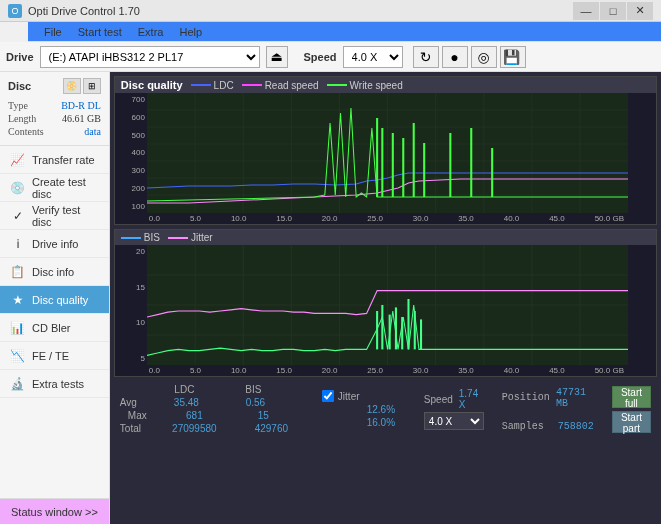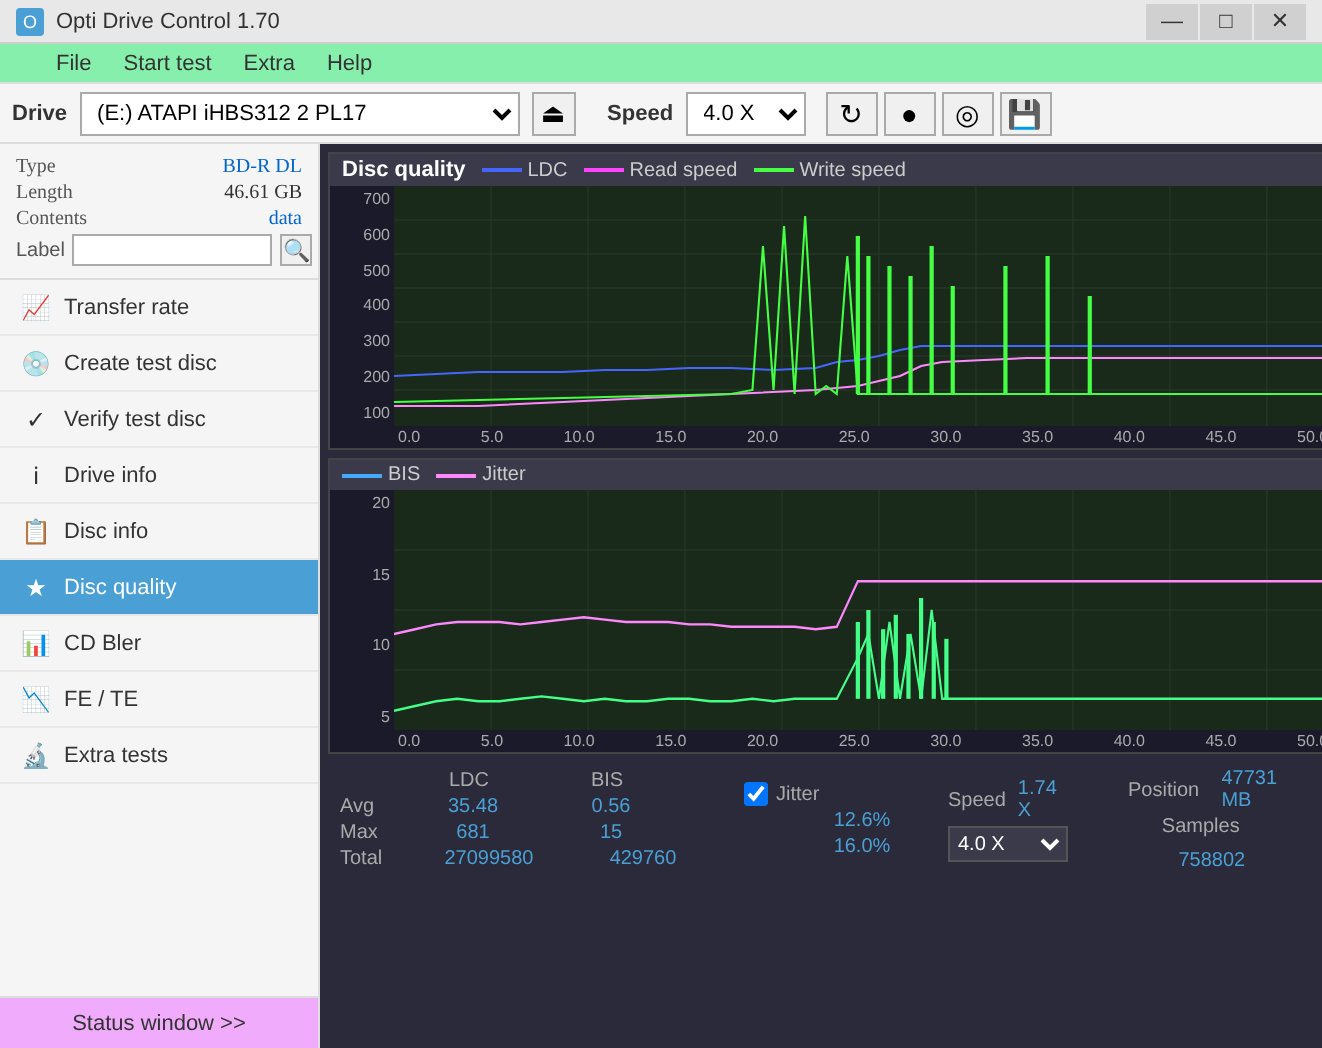--- a/index.html
+++ b/index.html
@@ -7,21 +7,21 @@
 
     
     .titlebar { background: #e8e8e8; height: 22px; display: flex; align-items: center; justify-content: space-between; padding: 0 8px; border-bottom: 1px solid #ccc; }
     .titlebar-left { display: flex; align-items: center; gap: 6px; }
     .titlebar-icon { width: 14px; height: 14px; background: #4a9fd4; border-radius: 2px; font-size: 9px; display: flex; align-items: center; justify-content: center; color: white; }
     .titlebar-title { font-size: 11px; color: #333; }
     .titlebar-controls { display: flex; gap: 1px; }
     .titlebar-btn { width: 26px; height: 18px; border: none; background: #d0d0d0; cursor: pointer; font-size: 11px; display: flex; align-items: center; justify-content: center; color: #333; }
 
     
-    .menubar { background: #86efac; height: 20px; display: flex; align-items: center; padding: 0 20px; border-bottom: 1px solid #ddd; }
+    .menubar { background: #3b82f6; height: 20px; display: flex; align-items: center; padding: 0 8px; border-bottom: 1px solid #ddd; margin-left: 28px; }
     .menu-item { padding: 2px 8px; font-size: 11px; cursor: pointer; color: #333; }
 
     
     .drivebar { background: #f5f5f5; height: 30px; display: flex; align-items: center; padding: 0 6px; gap: 6px; border-bottom: 1px solid #ddd; }
     .drivebar-label { font-size: 11px; color: #333; font-weight: bold; }
     .drive-select { height: 22px; width: 220px; font-size: 11px; border: 1px solid #aaa; background: white; padding: 1px 4px; }
     .drive-icon-btn { width: 22px; height: 22px; border: 1px solid #aaa; background: #f0f0f0; cursor: pointer; display: flex; align-items: center; justify-content: center; font-size: 13px; }
     .speed-label { font-size: 11px; color: #333; font-weight: bold; margin-left: 10px; }
     .speed-select { height: 22px; width: 60px; font-size: 11px; border: 1px solid #aaa; background: white; padding: 1px 4px; }
     .toolbar-btns { display: flex; gap: 3px; margin-left: 4px; }
@@ -111,36 +111,38 @@
     <button class="toolbar-btn">●</button>
     <button class="toolbar-btn">◎</button>
     <button class="toolbar-btn">💾</button>
   </div>
 </div>
 
 <div class="main">
 
   <div class="sidebar">
     <div class="disc-section">
+      <div class="disc-header">
+        <span class="disc-header-text">Disc</span>
+        <div class="disc-icons">
+          <div class="disc-icon">📀</div>
+          <div class="disc-icon">⊞</div>
+        </div>
+      </div>
       <div class="disc-row">
         <span class="disc-key">Type</span>
         <span class="disc-val">BD-R DL</span>
       </div>
       <div class="disc-row">
         <span class="disc-key">Length</span>
         <span class="disc-val-black">46.61 GB</span>
       </div>
       <div class="disc-row">
         <span class="disc-key">Contents</span>
         <span class="disc-val">data</span>
-      </div>
-      <div class="label-row">
-        <span class="disc-key">Label</span>
-        <input class="label-input" type="text" style="">
-        <button class="label-btn">🔍</button>
       </div>
     </div>
 
     <div class="nav-section">
       <div class="nav-item">
         <span class="nav-item-icon">📈</span>
         <span>Transfer rate</span>
       </div>
       <div class="nav-item">
         <span class="nav-item-icon">💿</span>
@@ -352,21 +354,21 @@
       <div style="display:flex; flex-direction:column; gap:2px;">
         <div style="display:flex; gap:4px; padding-left:32px;">
           <span style="font-size:10px;color:#aaa;width:65px;text-align:center;">LDC</span>
           <span style="font-size:10px;color:#aaa;width:65px;text-align:center;">BIS</span>
         </div>
         <div style="display:flex; align-items:flex-start; gap:4px;">
           <span style="font-size:10px;color:#aaa;width:30px;">Avg</span>
           <span style="font-size:10px;color:#4a9fd4;width:65px;text-align:center;">35.48</span>
           <span style="font-size:10px;color:#4a9fd4;width:65px;text-align:center;">0.56</span>
         </div>
-        <div style="display:flex; align-items:center; gap:4px;">
+        <div style="display:flex; align-items:center; gap:4px;justify-content:center;">
           <span style="font-size:10px;color:#aaa;width:30px;">Max</span>
           <span style="font-size:10px;color:#4a9fd4;width:65px;text-align:center;">681</span>
           <span style="font-size:10px;color:#4a9fd4;width:65px;text-align:center;">15</span>
         </div>
         <div style="display:flex; align-items:center; gap:12px;">
           <span style="font-size:10px;color:#aaa;width:30px;">Total</span>
           <span style="font-size:10px;color:#4a9fd4;width:65px;text-align:center;">27099580</span>
           <span style="font-size:10px;color:#4a9fd4;width:65px;text-align:center;">429760</span>
         </div>
       </div>
@@ -389,26 +391,26 @@
       <div style="display:flex; flex-direction:column; gap:2px; margin-left:8px;">
         <div style="display:flex; align-items:center; gap:6px;">
           <span style="font-size:10px;color:#aaa;">Speed</span>
           <span style="font-size:10px;color:#4a9fd4;">1.74 X</span>
         </div>
         <select style="height:18px;width:60px;font-size:10px;border:1px solid #555;background:#3a3a4a;color:white;">
           <option>4.0 X</option>
         </select>
       </div>
 
-      <div style="display:flex; flex-direction:column; gap:2px; margin-left:20px;">
+      <div style="display:flex; flex-direction:column; gap:12px; margin-left:8px;font-family:Liberation Mono, monospace;">
         <div style="display:flex; align-items:center; gap:6px;">
           <span style="font-size:10px;color:#aaa;width:50px;">Position</span>
           <span style="font-size:10px;color:#4a9fd4;">47731 MB</span>
         </div>
-        <div style="display:flex; align-items:center; gap:6px;flex-direction:column;">
+        <div style="display:flex; align-items:center; gap:6px;">
           <span style="font-size:10px;color:#aaa;width:50px;">Samples</span>
           <span style="font-size:10px;color:#4a9fd4;">758802</span>
         </div>
       </div>
 
       <div style="display:flex; flex-direction:column; gap:3px; margin-left:8px;">
         <button class="start-full-btn">Start full</button>
         <button class="start-part-btn">Start part</button>
       </div>
     </div>

